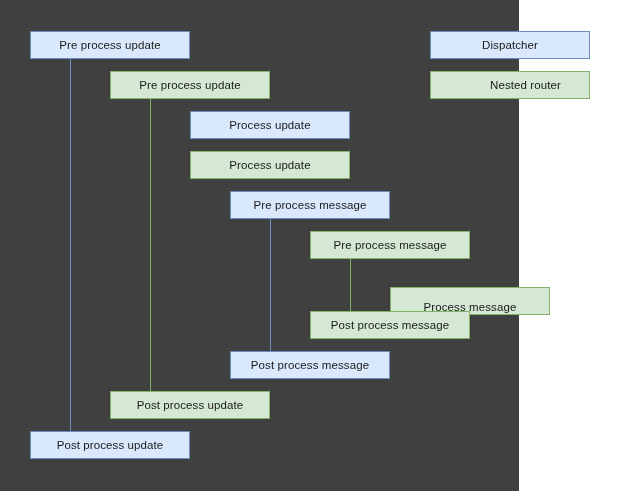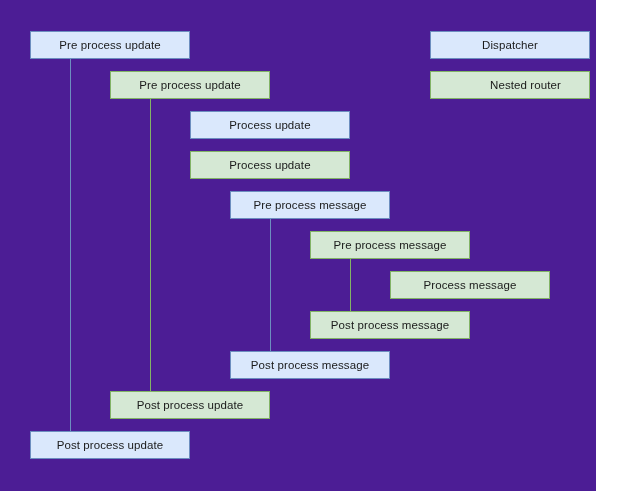--- a/index.html
+++ b/index.html
@@ -8,23 +8,23 @@
   }
   body {
     width: 621px;
     height: 491px;
     background: #ffffff;
     font-family: "Liberation Sans", sans-serif;
     overflow: hidden;
   }
   #canvas {
     position: relative;
-    width: 596px;
+    width: 519px;
     height: 491px;
-    background: #4c1d95;
+    background: #404040;
   }
   .node {
     position: absolute;
     box-sizing: border-box;
     width: 160px;
     height: 28px;
     border: 1px solid #000;
     display: flex;
     align-items: center;
     justify-content: center;
@@ -79,21 +79,21 @@
       </div>
       <div class="node router" style="left: 190px; top: 151px;">
         <span>Process update</span>
       </div>
       <div class="node dispatcher" style="left: 230px; top: 191px;">
         <span>Pre process message</span>
       </div>
       <div class="node router" style="left: 310px; top: 231px;">
         <span>Pre process message</span>
       </div>
-      <div class="node router" style="left: 390px; top: 271px;">
+      <div class="node router" style="left: 390px; top: 287px; align-items: flex-end;">
         <span>Process message</span>
       </div>
       <div class="node router" style="left: 310px; top: 311px;">
         <span>Post process message</span>
       </div>
       <div class="node dispatcher" style="left: 230px; top: 351px;">
         <span>Post process message</span>
       </div>
       <div class="node router" style="left: 110px; top: 391px;">
         <span>Post process update</span>

